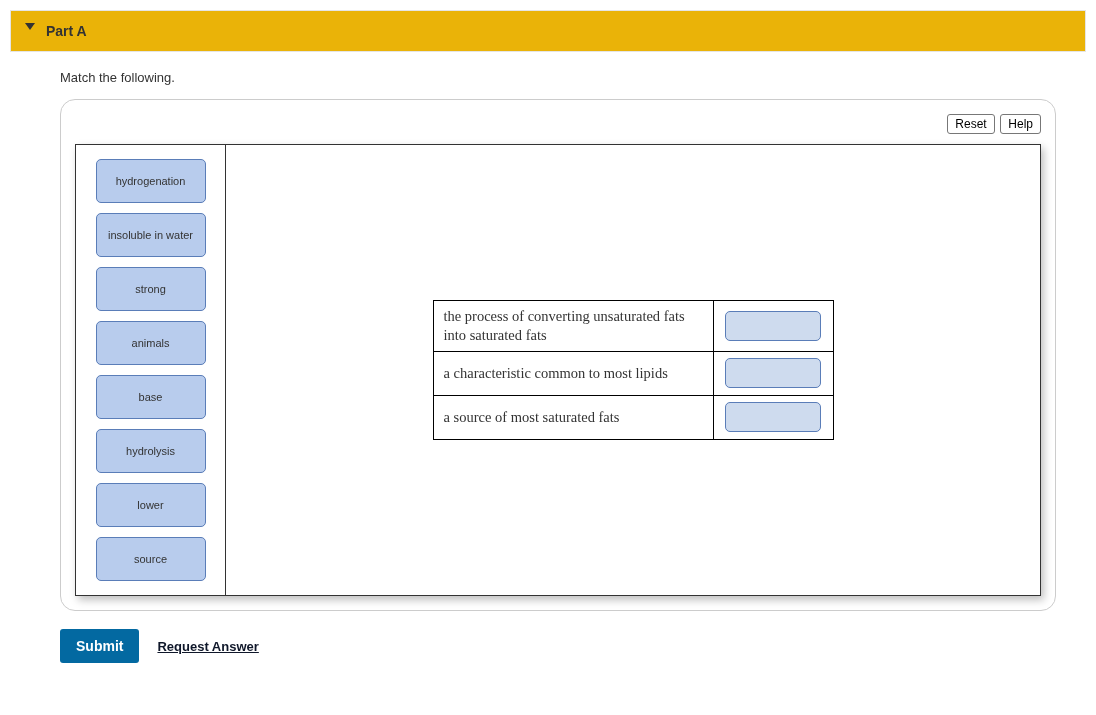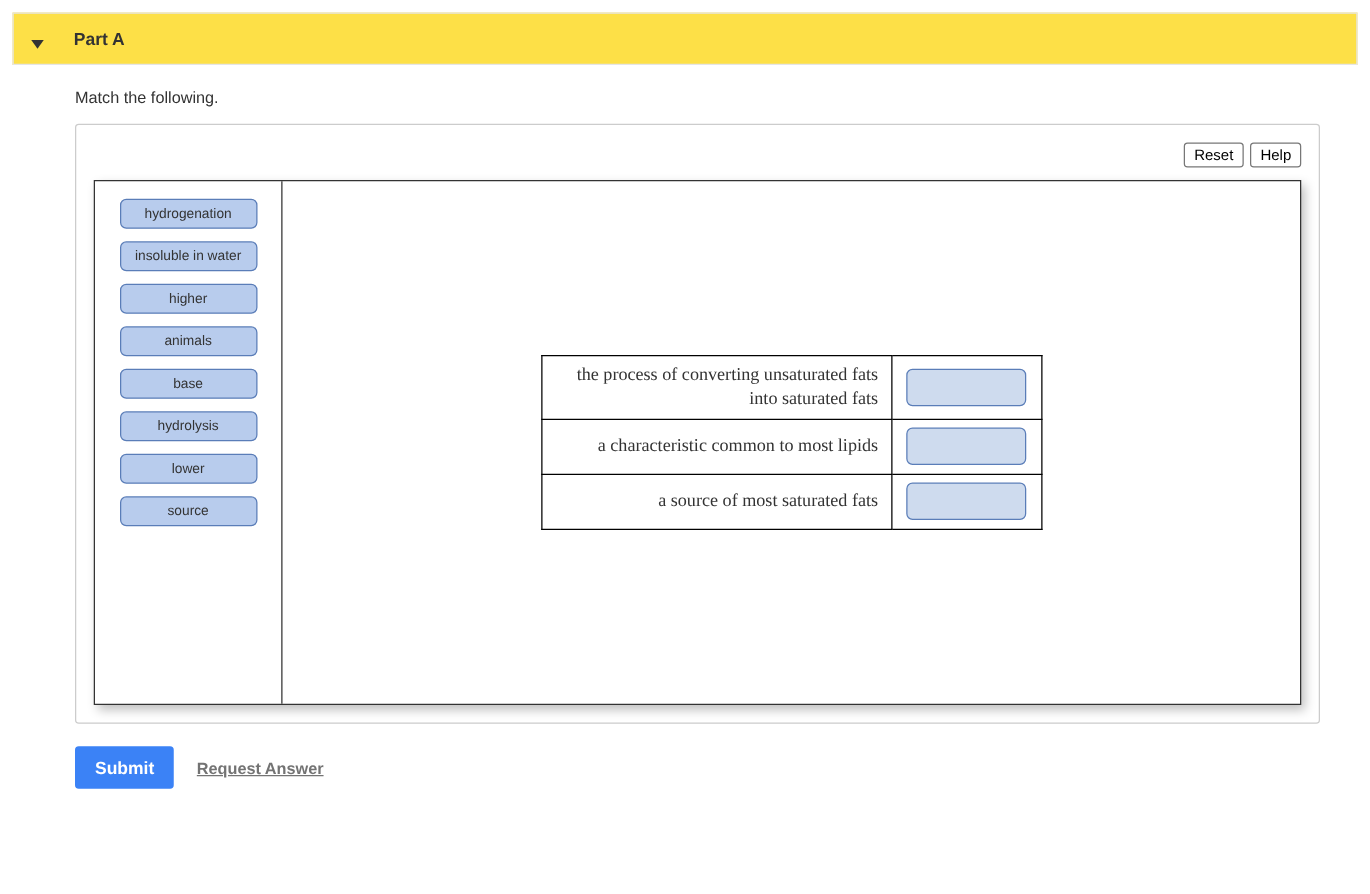--- a/index.html
+++ b/index.html
@@ -8,26 +8,26 @@
     font-size: 13px;
     color: #333;
     margin: 0;
     padding: 0;
     background: #fff;
   }
   .outer {
     padding: 10px;
   }
   .part-header {
-    background: #fde047;
+    background: #eab308;
     border: 1px solid #e5e5e5;
     padding: 12px 14px;
     display: flex;
-    align-items: flex-end;
-    gap: 24px;
+    align-items: flex-start;
+    gap: 11px;
   }
   .part-header .triangle {
     width: 0; height: 0;
     border-left: 5px solid transparent;
     border-right: 5px solid transparent;
     border-top: 7px solid #333;
   }
   .part-header .title {
     font-weight: bold;
     font-size: 14px;
@@ -36,21 +36,21 @@
     padding: 18px 30px 6px 50px;
     font-size: 13px;
   }
   .instructions .line1 { margin-bottom: 0; }
   .instructions .line2 { font-weight: bold; }
   .work-area-wrap {
     padding: 8px 30px 0 50px;
   }
   .work-area {
     border: 1px solid #ccc;
-    border-radius: 3px;
+    border-radius: 15px;
     padding: 14px;
     position: relative;
   }
   .top-buttons {
     text-align: right;
     margin-bottom: 10px;
   }
   .small-btn {
     font-size: 12px;
     border: 1px solid #777;
@@ -70,21 +70,21 @@
     width: 150px;
     border-right: 1px solid #333;
     padding: 14px 10px;
     display: flex;
     flex-direction: column;
     gap: 10px;
     align-items: center;
   }
   .label-chip {
     width: 110px;
-    height: 24px;
+    height: 44px;
     background: #b8cced;
     border: 1px solid #5a7db8;
     border-radius: 5px;
     display: flex;
     align-items: center;
     justify-content: center;
     font-size: 11px;
     text-align: center;
     cursor: grab;
     padding: 0 4px;
@@ -97,21 +97,21 @@
     padding: 20px;
   }
   .match-table {
     border-collapse: collapse;
   }
   .match-table td {
     border: 1px solid #000;
     padding: 6px 10px;
     font-family: Georgia, 'Times New Roman', serif;
     font-size: 14.5px;
-    text-align: right;
+    text-align: left;
     vertical-align: middle;
   }
   .match-table td.prompt {
     width: 280px;
     height: 44px;
     line-height: 1.3;
   }
   .match-table td.slot {
     width: 120px;
   }
@@ -123,31 +123,31 @@
     border-radius: 5px;
     margin: 0 auto;
   }
   .footer-row {
     padding: 18px 30px 20px 50px;
     display: flex;
     align-items: center;
     gap: 18px;
   }
   .submit-btn {
-    background: #3b82f6;
+    background: #0369a1;
     color: #fff;
     border: none;
     border-radius: 3px;
     padding: 9px 16px;
     font-size: 14px;
     font-weight: bold;
     cursor: pointer;
   }
   .request-link {
-    color: #737373;
+    color: #0f172a;
     font-weight: bold;
     font-size: 13px;
     text-decoration: underline;
     cursor: pointer;
   }
 </style>
 </head>
 <body>
 
 <div class="outer">
@@ -165,21 +165,21 @@
     <div class="work-area">
       <div class="top-buttons">
         <button class="small-btn">Reset</button>
         <button class="small-btn">Help</button>
       </div>
 
       <div class="drag-frame">
         <div class="labels-col">
           <div class="label-chip">hydrogenation</div>
           <div class="label-chip">insoluble in water</div>
-          <div class="label-chip">higher</div>
+          <div class="label-chip">strong</div>
           <div class="label-chip">animals</div>
           <div class="label-chip">base</div>
           <div class="label-chip">hydrolysis</div>
           <div class="label-chip">lower</div>
           <div class="label-chip">source</div>
         </div>
 
         <div class="targets-col">
           <table class="match-table">
             <tbody>

